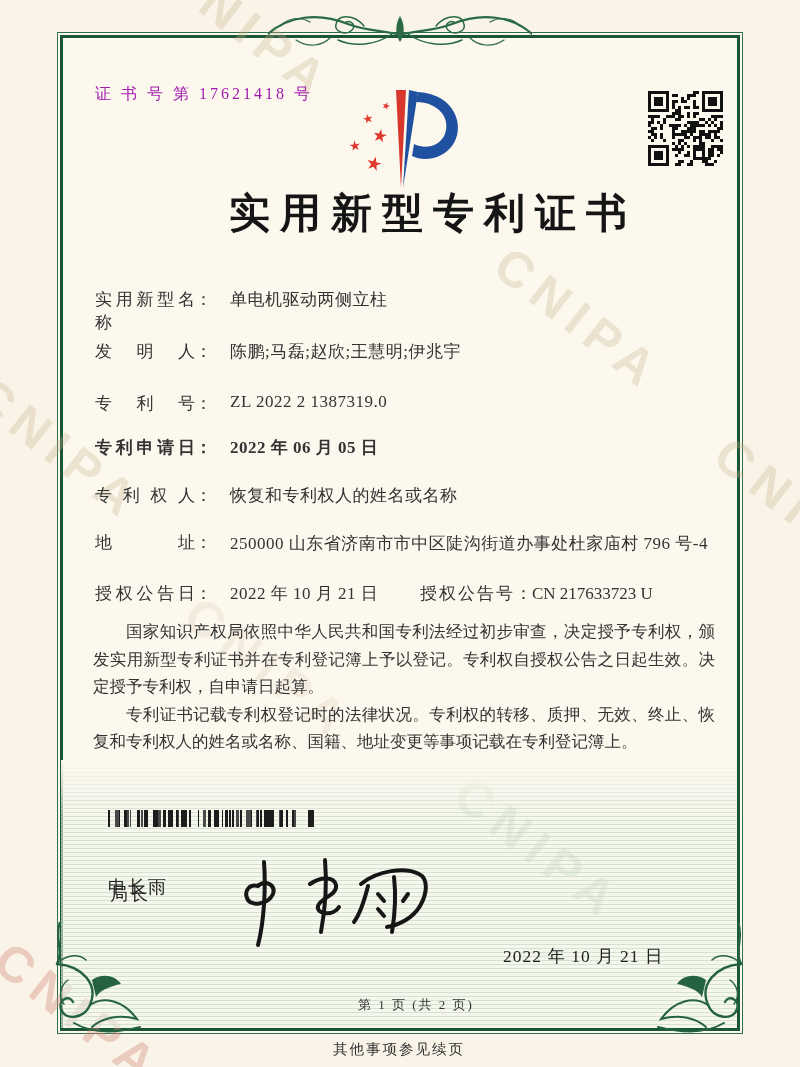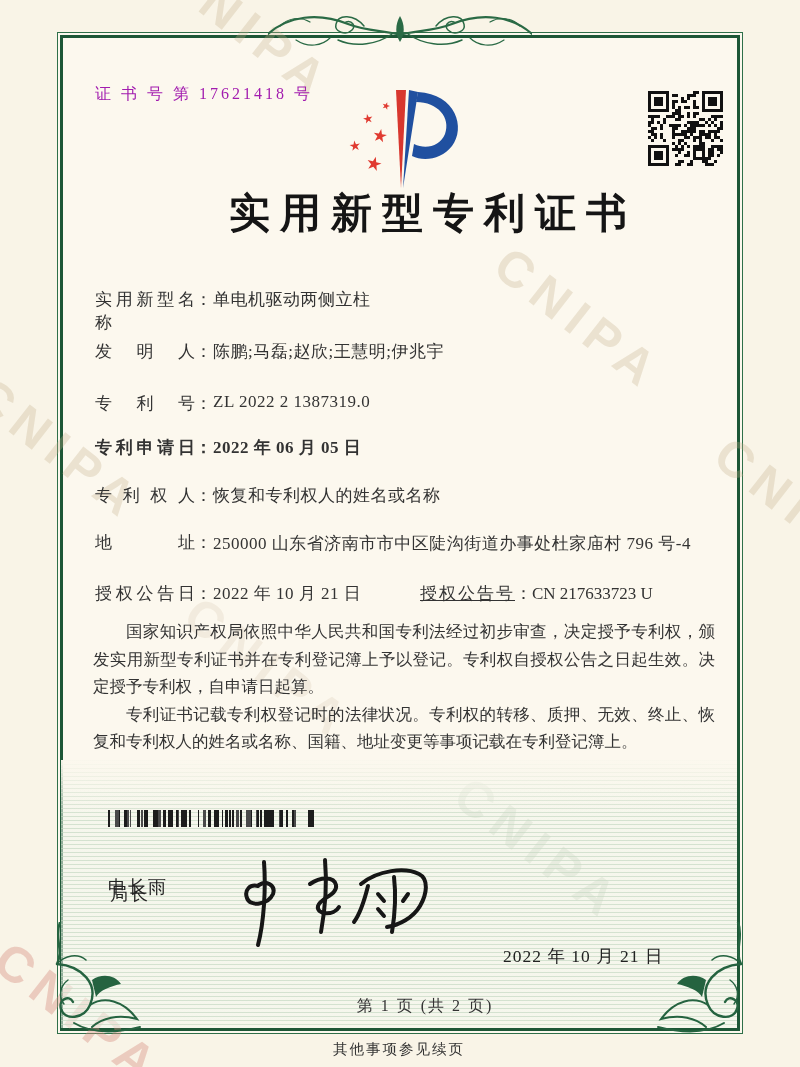--- a/index.html
+++ b/index.html
@@ -41,38 +41,38 @@
   .cert-no{position:absolute; left:95px; top:84px; font-size:16px; letter-spacing:3px; color:#a21caf;}
   .logo{position:absolute; left:330px; top:84px; width:146px; height:112px;}
   .qr{position:absolute; left:648px; top:91px; width:75px; height:75px;}
   .title{
     position:absolute; left:57px; top:186px; width:752px; text-align:center;
     font-size:41px; font-weight:bold; letter-spacing:10px; color:#151515;
   }
   .f-row{position:absolute; left:95px; font-size:17px; color:#333;}
   .f-lbl{display:inline-block; width:100px; text-align:justify; text-align-last:justify; vertical-align:top;}
   .f-colon{vertical-align:top;}
-  .f-val{display:inline-block; vertical-align:top; margin-left:1px; letter-spacing:0.5px;}
+  .f-val{display:inline-block; vertical-align:top; margin-left:18px; letter-spacing:0.5px;}
   .f-val.wide{width:512px; line-height:25px;}
   .grant-no{position:absolute; left:420px; top:582px; font-size:17px; color:#333;}
-  .grant-no .g-lbl{letter-spacing:2px;text-decoration:underline;}
+  .grant-no .g-lbl{letter-spacing:2px;}
   .paras{
     position:absolute; left:93px; top:618px; width:622px;
     font-size:16.5px; line-height:27.5px; text-align:justify; color:#333;
   }
   .paras p{margin:0; text-indent:2em;}
   .barcode{position:absolute; left:108px; top:810px; width:206px; height:17px; display:flex; align-items:stretch;}
   .barcode span{display:block; height:100%;}
   .signer-title{position:absolute; left:110px; top:882px; font-size:18px; color:#222; letter-spacing:2px;
     font-family:"Liberation Sans","DejaVu Sans",sans-serif;}
   .signer-name{position:absolute; left:108px; top:875px; font-size:18px; color:#222; letter-spacing:2px;
     font-family:"Liberation Sans","DejaVu Sans",sans-serif;}
   .signature{position:absolute; left:228px; top:852px; width:210px; height:100px;}
   .issue-date{position:absolute; left:503px; top:944px; font-size:17.5px; color:#222; letter-spacing:1px;}
-  .page-info{position:absolute; left:55px; top:996px; width:740px; text-align:center; font-size:16px; color:#333; letter-spacing:2px;}
+  .page-info{position:absolute; left:46px; top:996px; width:740px; text-align:center; font-size:13px; color:#333; letter-spacing:2px;}
   .footer-note{position:absolute; left:57px; top:1040px; width:684px; text-align:center; font-size:14.5px; color:#333; letter-spacing:2px;}
 </style>
 </head>
 <body>
 
 <div class="page">
 
   <div class="frame"></div>
 
   <div class="wm" style="left:150px; top:0px;">CNIPA</div>

